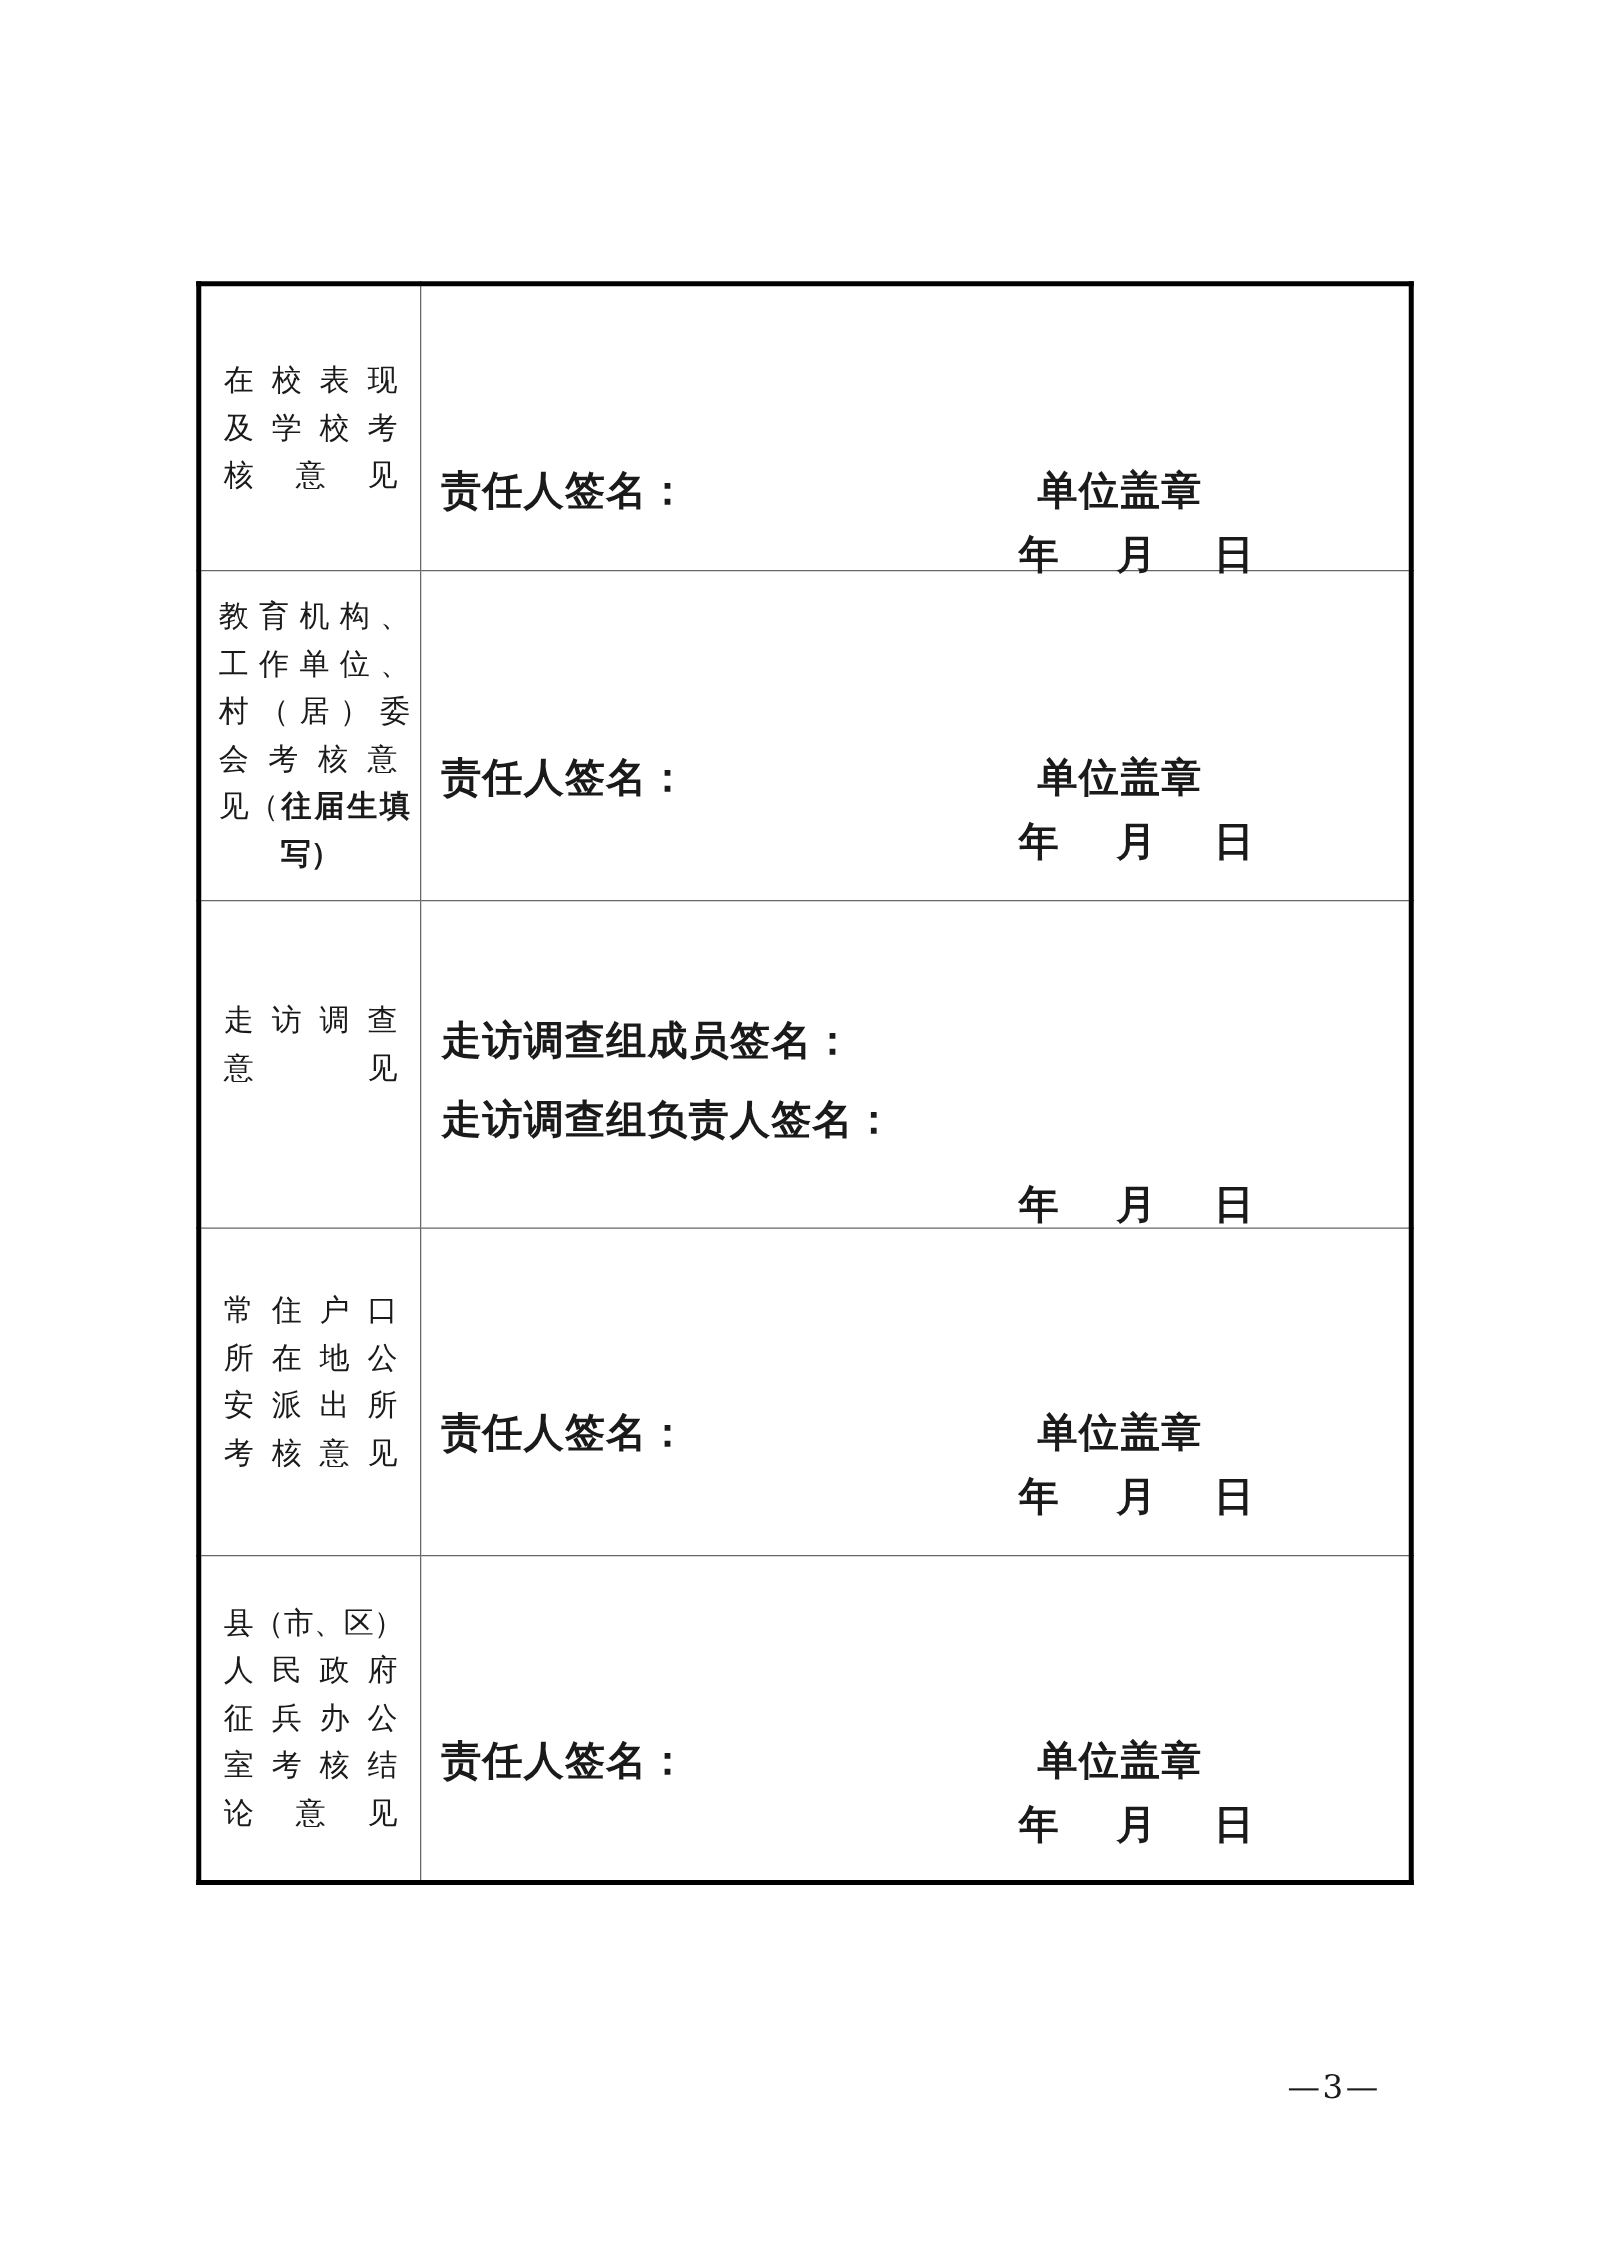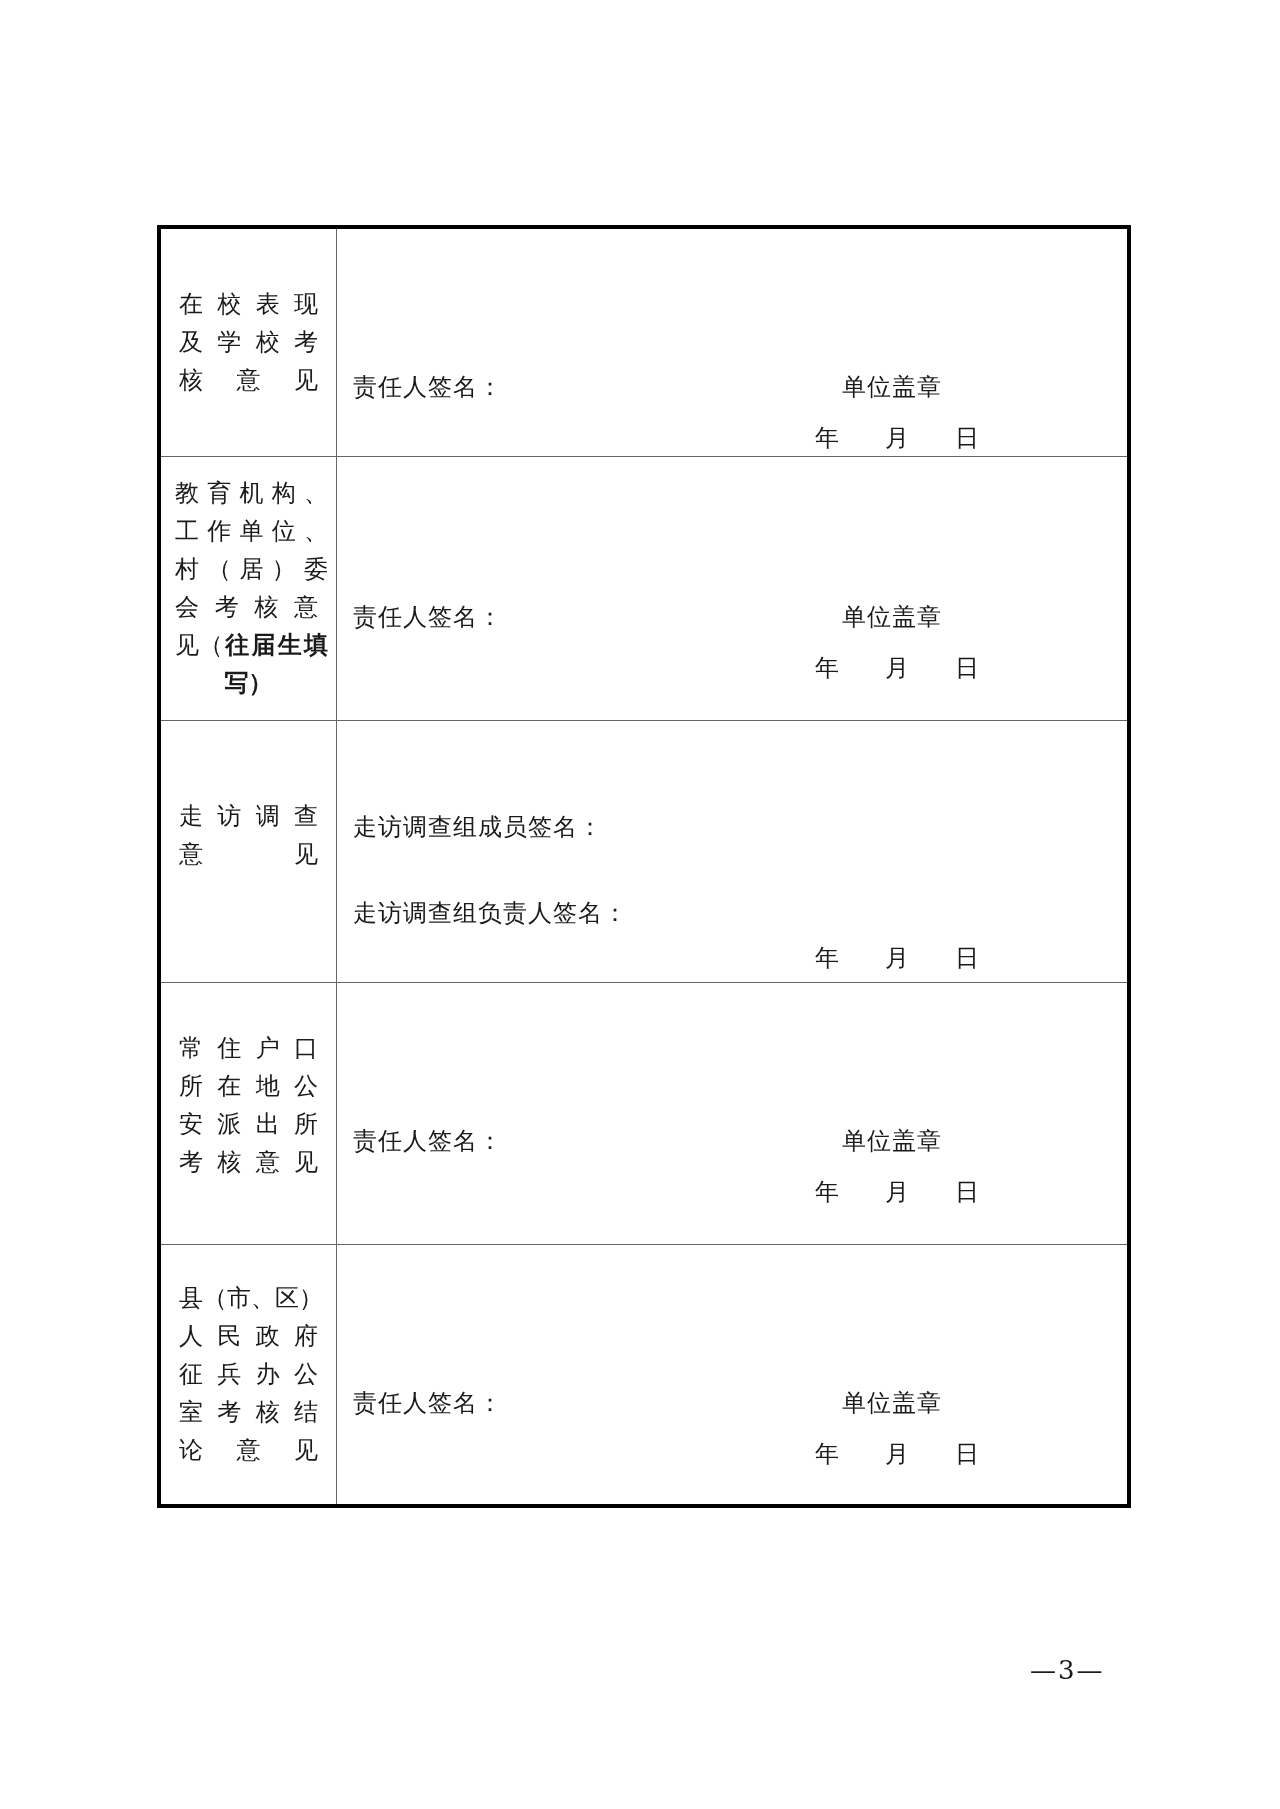--- a/index.html
+++ b/index.html
@@ -12,23 +12,23 @@
     .form-table td { border: 1px solid #666; vertical-align: top; padding: 0; position: relative; }
     .form-table td.label-cell { width: 175px; }
     .row { height: 262px; }
     .label {
       position: absolute; left: 0; right: 0; top: 50%; transform: translateY(-50%);
       font-size: 24px; line-height: 38px; letter-spacing: 0;
     }
     .label .line { display: flex; justify-content: space-between; padding: 0 18px; }
     .label .line.center { justify-content: center; }
     .label .bold { font-family: "DejaVu Sans", "Liberation Sans", sans-serif; font-weight: bold; }
-    .content { position: absolute; left: 0; right: 0; top: 0; bottom: 0; font-size: 24px; }
+    .content { position: absolute; left: 0; right: 0; top: 0; bottom: 0; font-size: 32px; font-weight: bold; }
     .sig { position: absolute; left: 16px; letter-spacing: 1px; }
-    .seal { position: absolute; left: 505px; letter-spacing: 1px; }
+    .seal { position: absolute; left: 493px; letter-spacing: 1px; }
     .date { position: absolute; left: 478px; display: flex; gap: 46px; }
     .pagenum { position: absolute; left: 1030px; top: 1655px; font-size: 26px; letter-spacing: 2px; }
   </style>
 </head>
 <body>
 
 <div class="page">
   <table class="form-table">
 
     <tbody>
@@ -133,21 +133,21 @@
               </div>
           <div class="line">
                 <span>意</span>
                 <span>见</span>
               </div>
         </div>
       </td>
       <td>
         <div class="content">
           <span class="sig" style="top:90px;">走访调查组成员签名：</span>
-          <span class="sig" style="top:176px;">走访调查组负责人签名：</span>
+          <span class="sig" style="top:153px;">走访调查组负责人签名：</span>
           <div class="date" style="top:221px;">
             <span>年</span>
             <span>月</span>
             <span>日</span>
           </div>
         </div>
       </td>
     </tr>
 
     <tr class="row" style="height:262px;">

